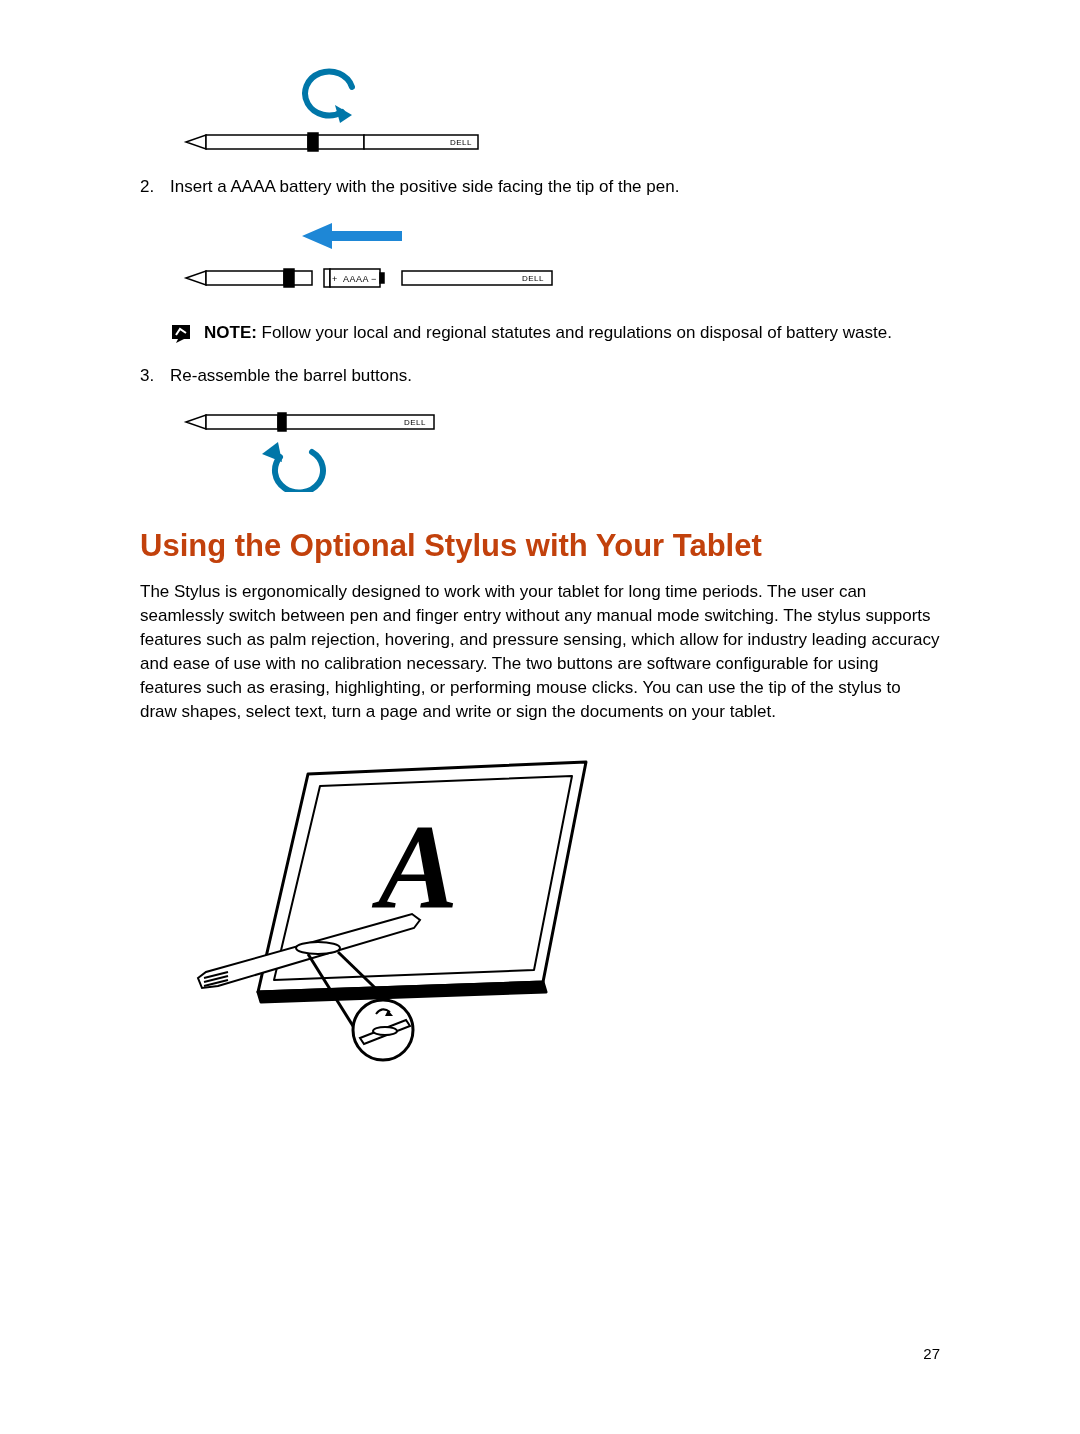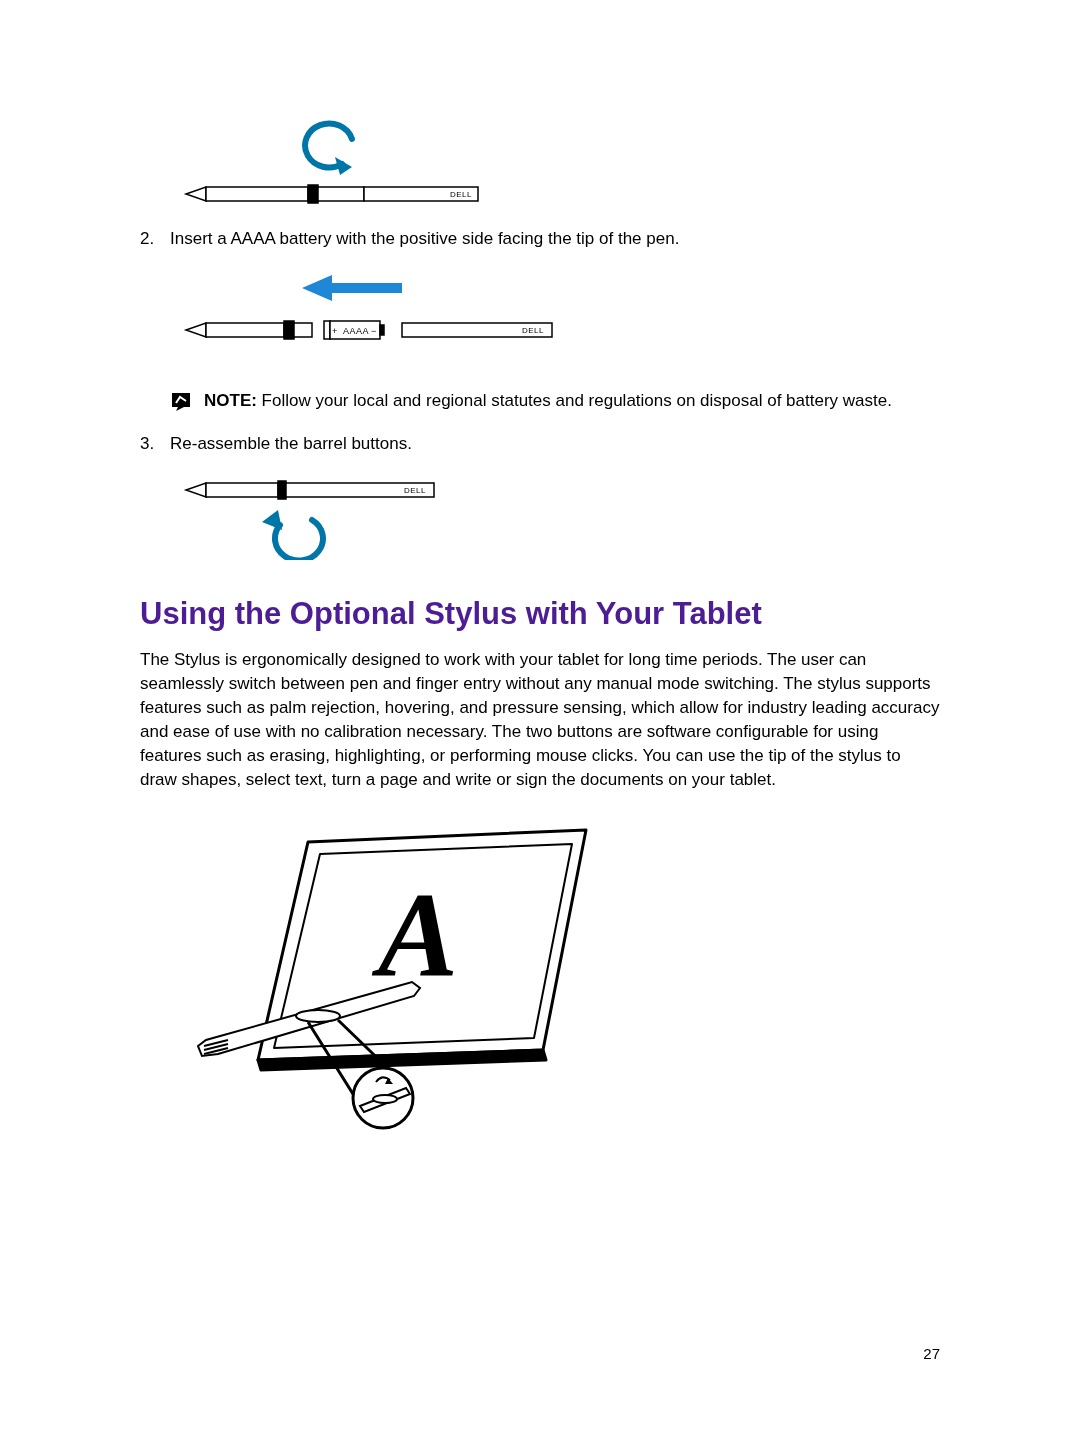--- a/index.html
+++ b/index.html
@@ -10,21 +10,21 @@
     height: 1434px;
     background: #fff;
     font-family: "Segoe UI", "Helvetica Neue", Arial, sans-serif;
     color: #000;
   }
   .page {
     position: relative;
     width: 1080px;
     height: 1434px;
     box-sizing: border-box;
-    padding: 105px 140px 0 140px;
+    padding: 53px 140px 0 140px;
   }
   .ol-item {
     display: flex;
     margin-bottom: 6px;
   }
   .ol-num {
     width: 30px;
     flex-shrink: 0;
     font-size: 17px;
     line-height: 24px;
@@ -36,37 +36,36 @@
   }
   .figure {
     margin: 14px 0 18px 0;
   }
   .figure svg {
     display: block;
   }
   .note-row {
     display: flex;
     align-items: flex-start;
-    margin-top: 16px;
     margin-bottom: 6px;
     font-size: 17px;
     line-height: 24px;
   }
   .note-icon {
     flex-shrink: 0;
     margin-right: 12px;
     margin-top: 2px;
   }
   .note-label {
     font-weight: 700;
   }
   h2.section-heading {
     font-size: 31px;
     font-weight: 700;
-    color: #4c1d95;
+    color: #c2410c;
     margin: 36px 0 16px 0;
   }
   p.body-text {
     font-size: 17px;
     line-height: 24px;
     margin: 0 0 18px 0;
   }
   .page-num {
     position: absolute;
     bottom: 72px;

